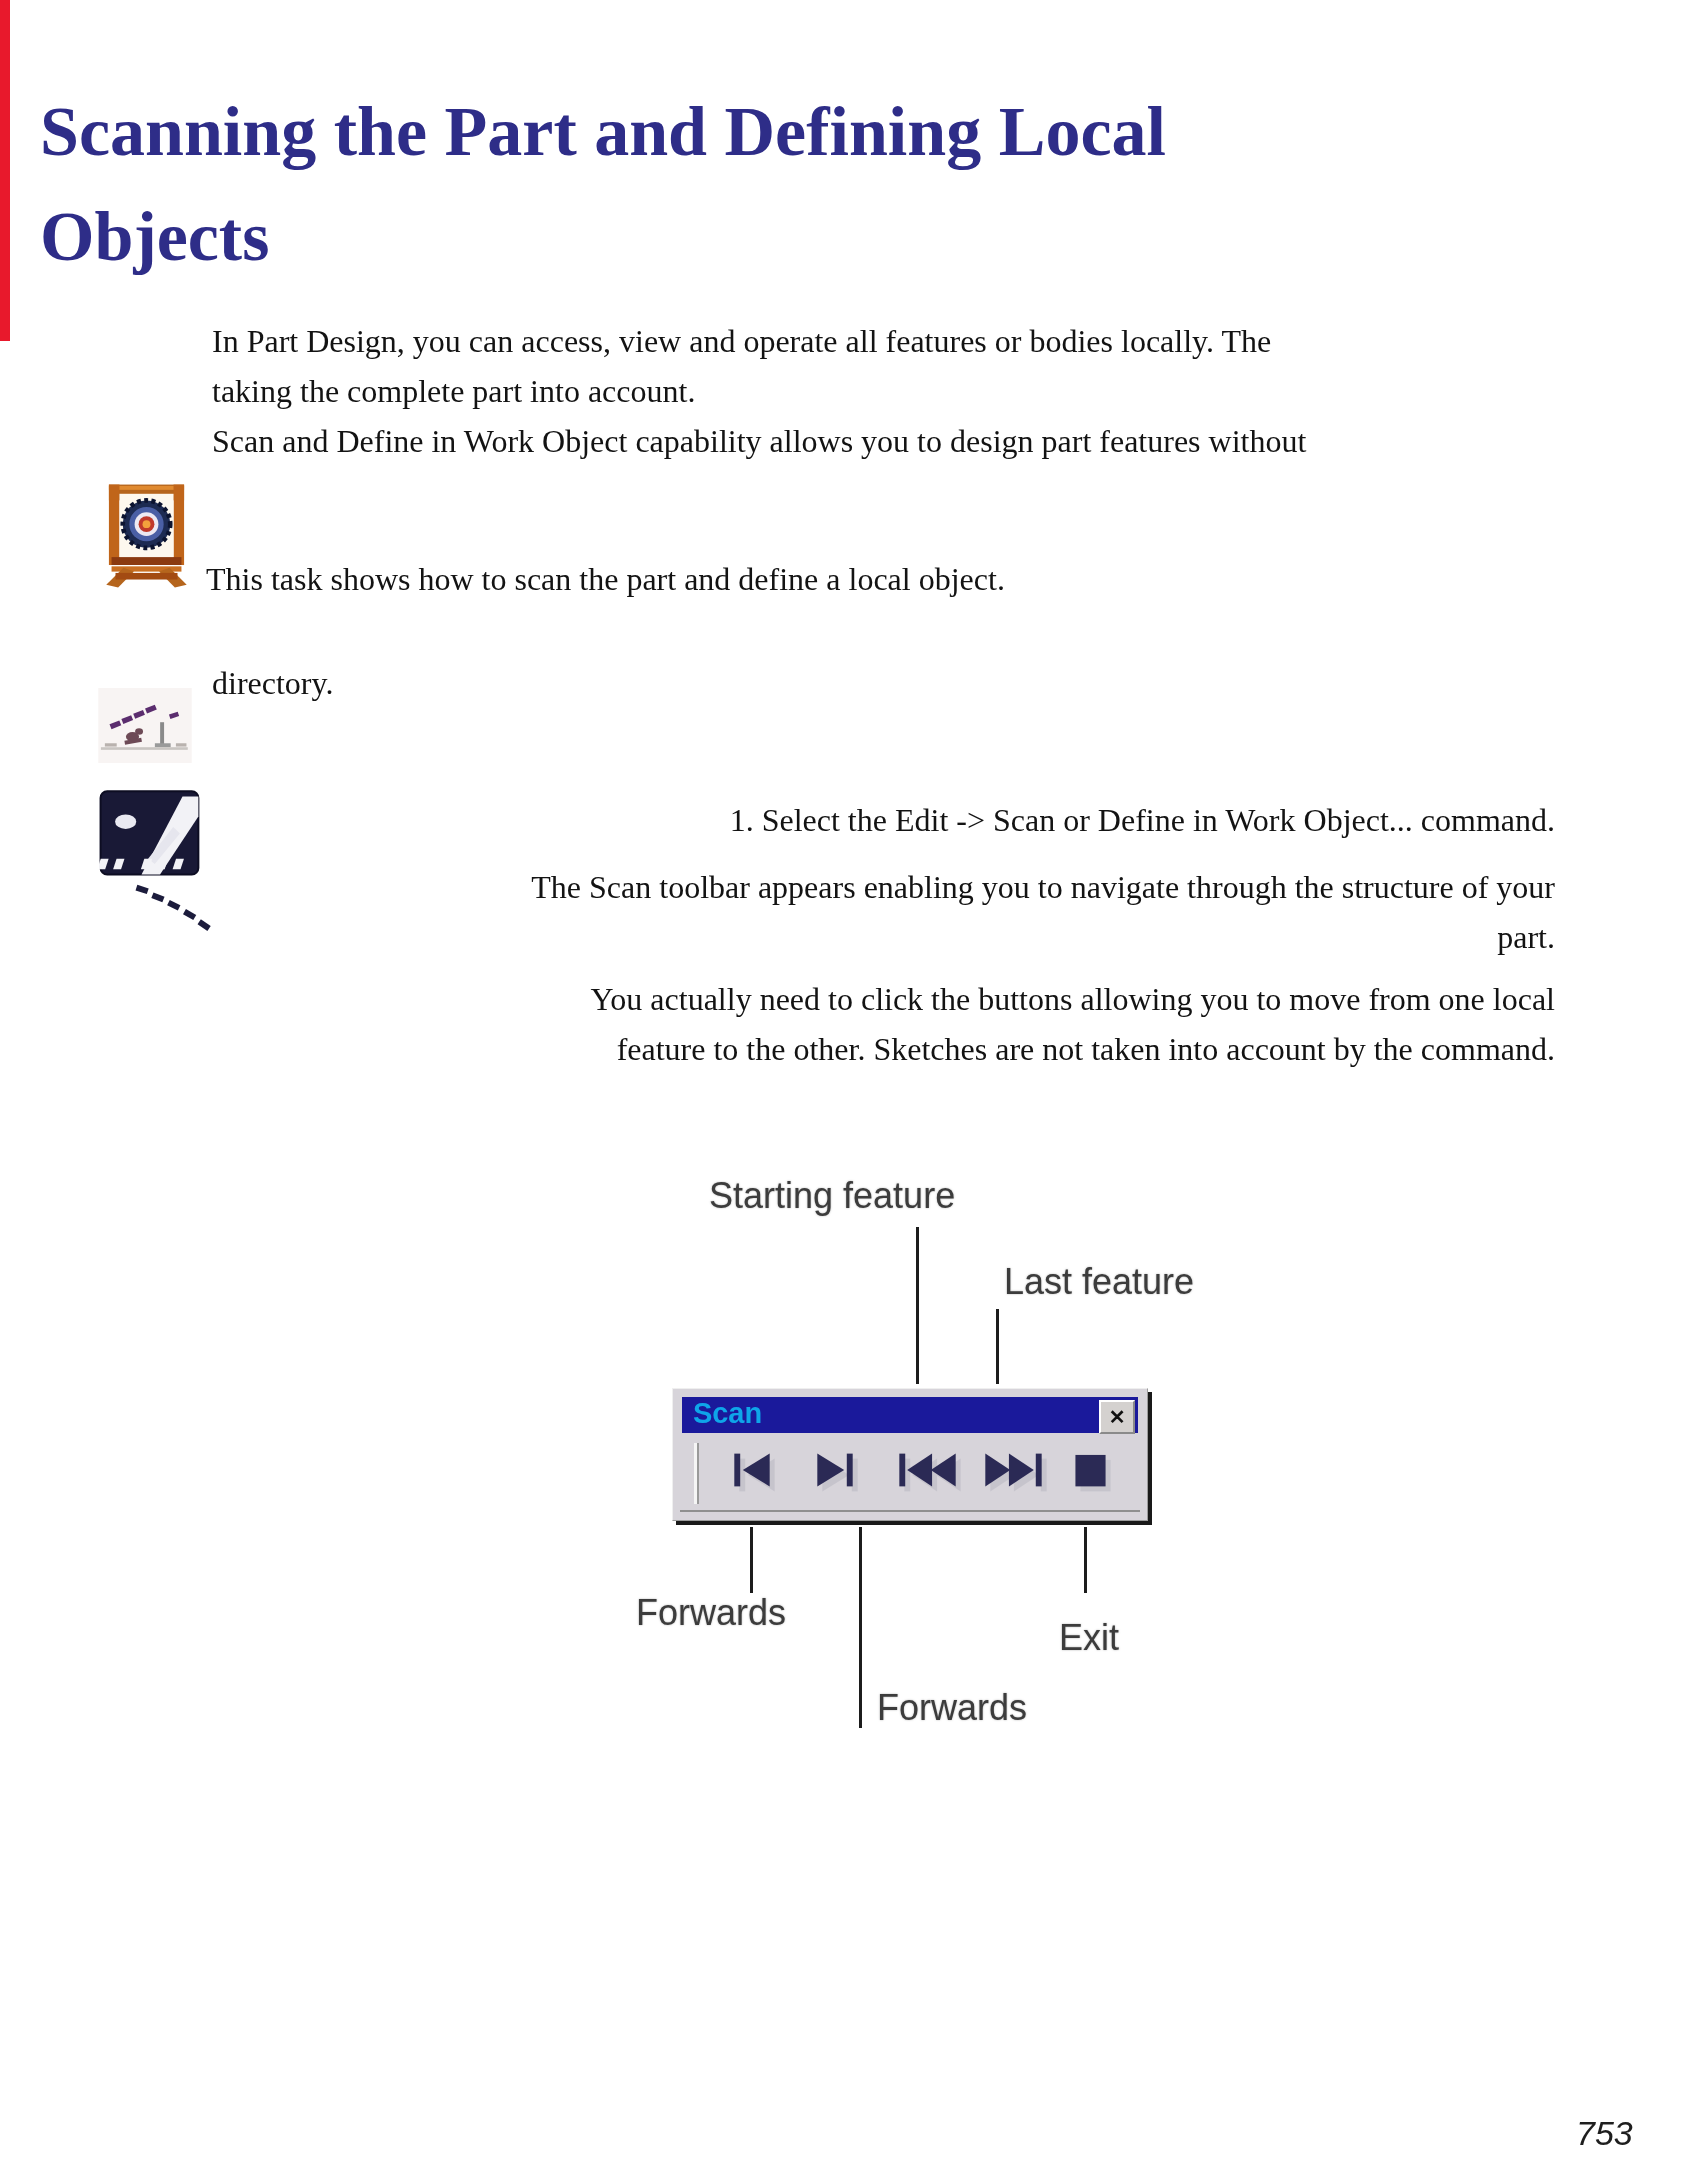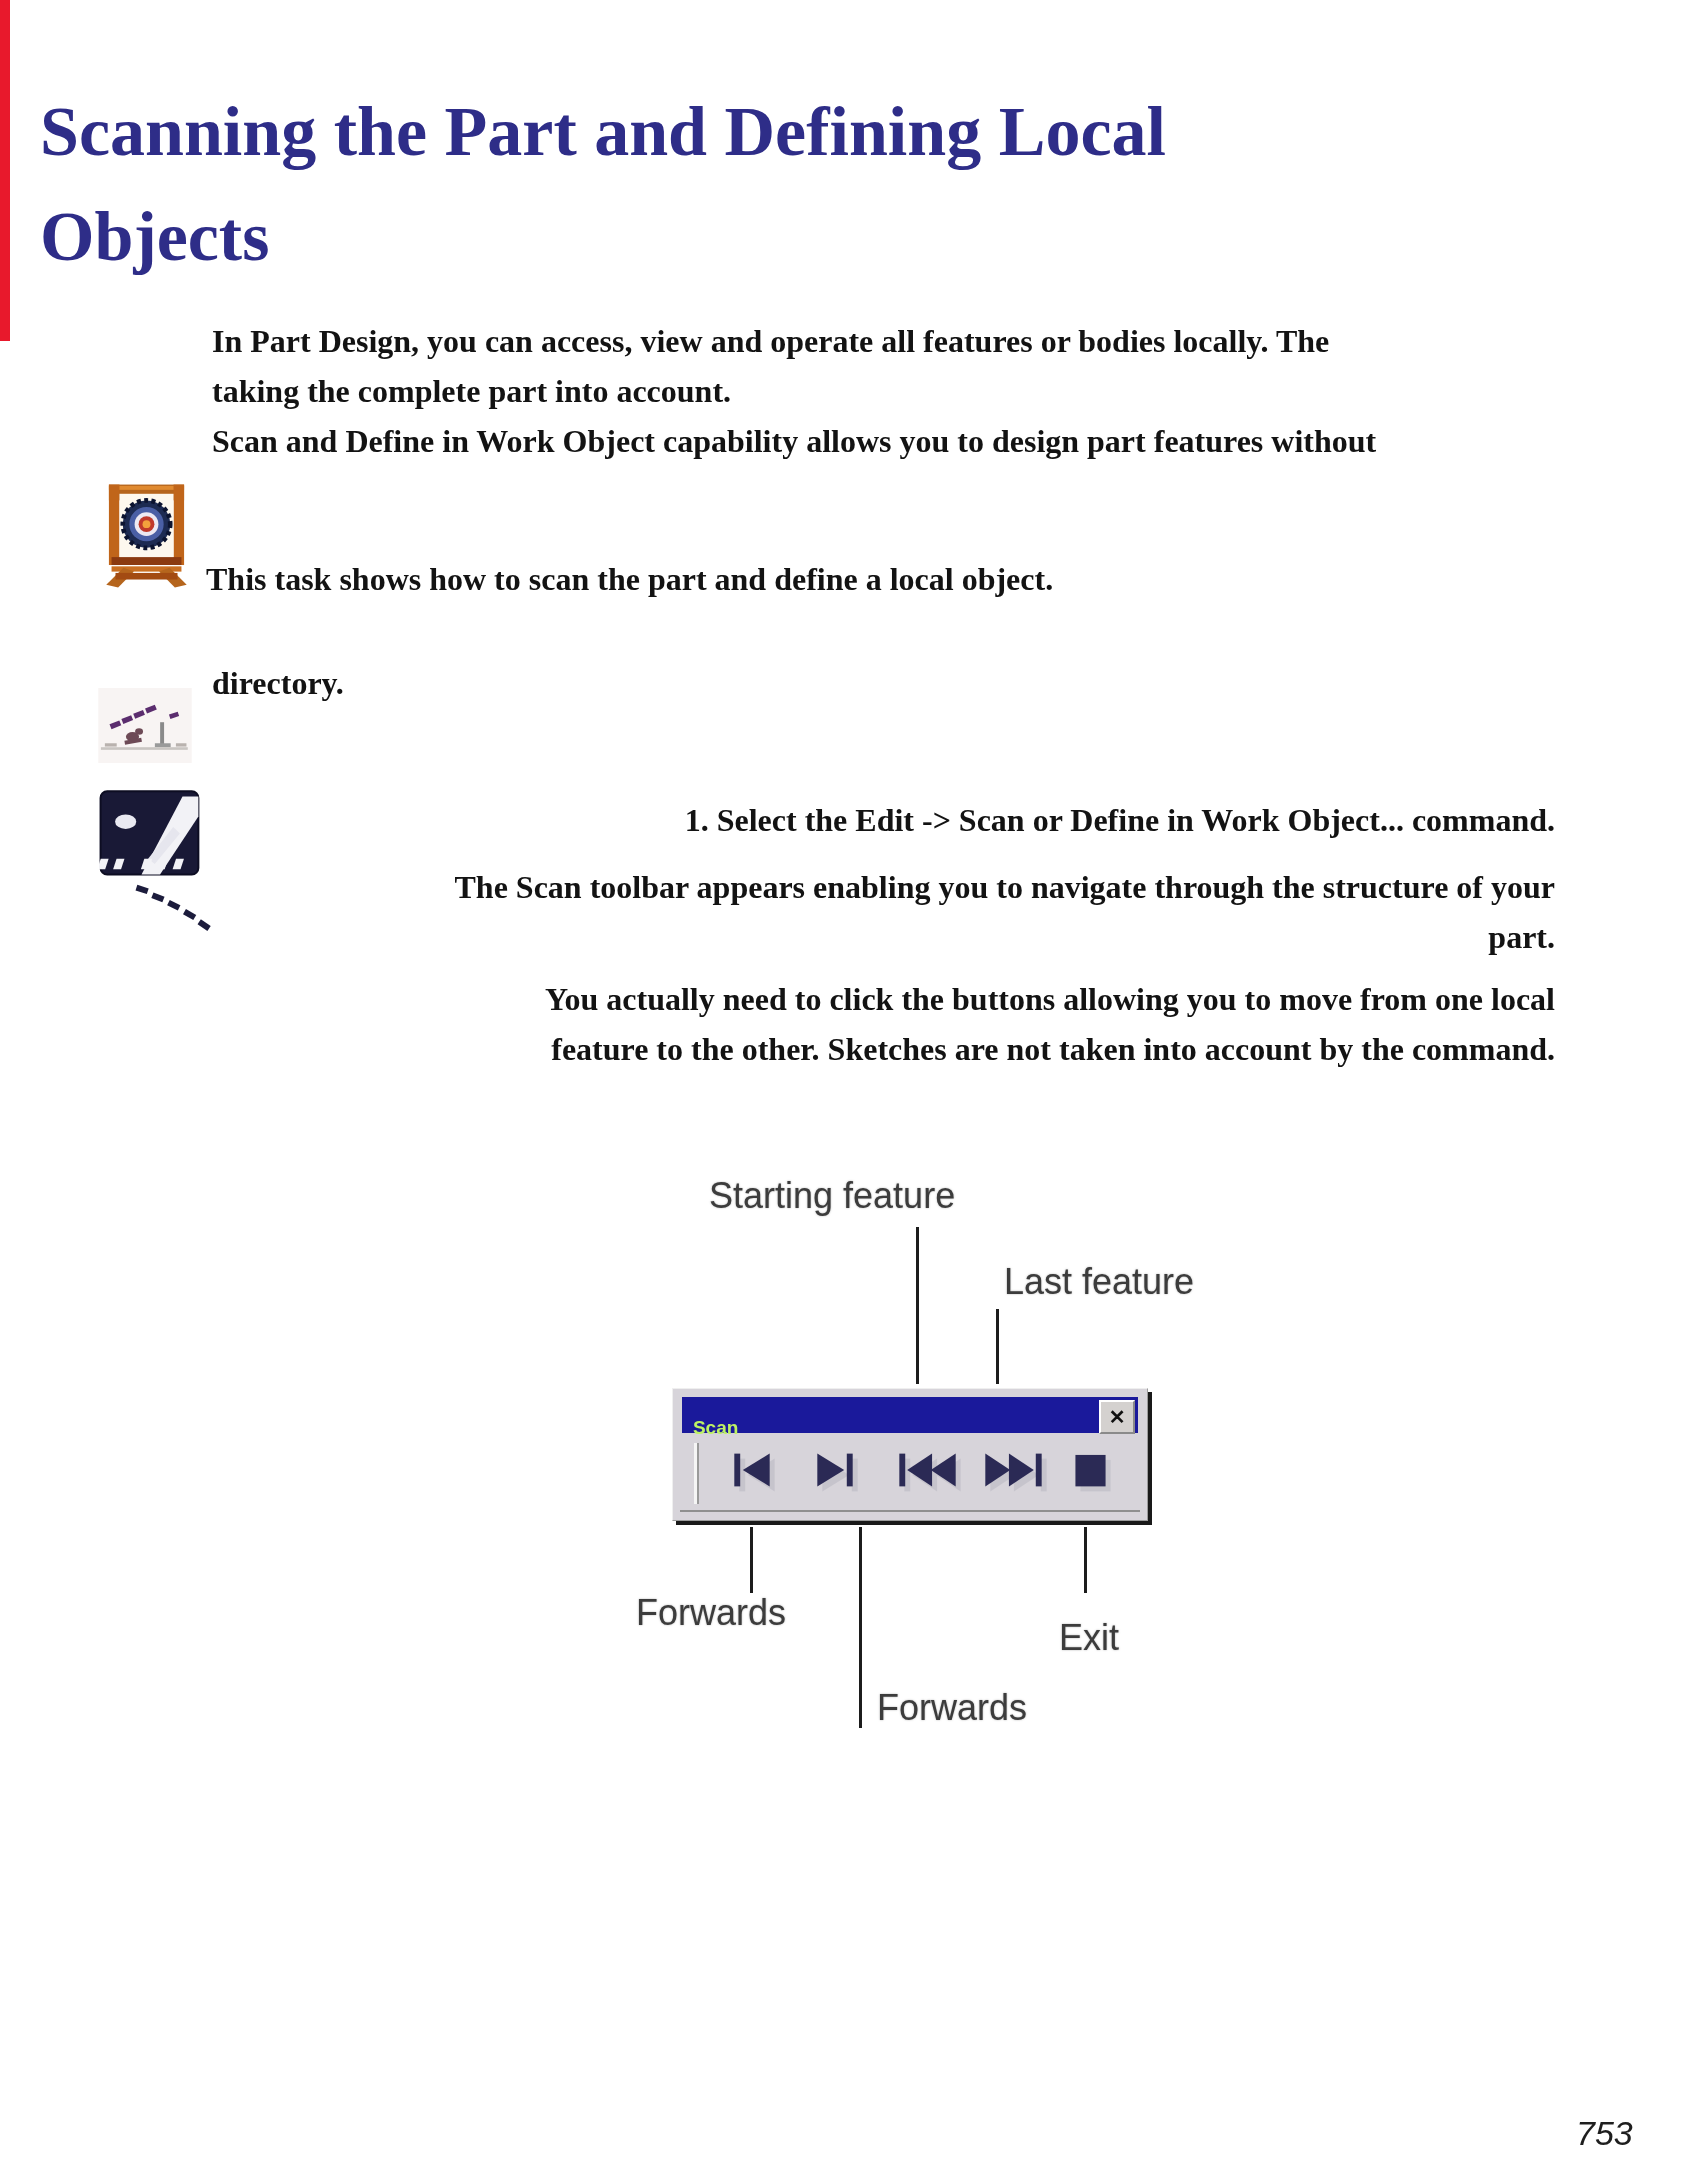--- a/index.html
+++ b/index.html
@@ -7,21 +7,21 @@
   #page{position:relative;width:1687px;height:2183px;background:#ffffff;overflow:hidden;}
 
   
   .rev-bar{position:absolute;left:0;top:0;width:10px;height:341px;background:#e8192c;}
 
   
   .title-wrap{position:absolute;left:40px;top:79px;width:1429px;text-align:left;
     color:#2e2d88;font-weight:bold;font-size:70px;line-height:105px;}
 
   
-  .serif{font-family:"Liberation Serif", serif;color:#131313;font-size:32px;line-height:50px;font-weight:bold;}
+  .serif{font-family:"Liberation Serif", serif;color:#131313;font-size:32px;line-height:50px;}
   .intro{position:absolute;left:212px;top:316px;width:1330px;}
   .task-line{position:absolute;left:206px;top:554px;width:1323px;}
   .open-step{position:absolute;left:212px;top:658px;width:1330px;}
   .steps{position:absolute;left:311px;top:795px;width:1244px;}
   .steps .para{margin:0 0 0 0;text-align:right;}
   .steps .gap1{height:17px;}
   .steps .gap2{height:12px;}
 
   
   .icon-box{position:absolute;}
@@ -43,22 +43,22 @@
   .vl-2{left:996px;top:1309px;height:75px;}
   .vl-3{left:750px;top:1527px;height:66px;}
   .vl-4{left:859px;top:1527px;height:201px;}
   .vl-5{left:1084px;top:1527px;height:66px;}
 
   
   .scan-window{position:absolute;left:672px;top:1388px;width:474px;height:131px;
     background:#d7d4da;border:1.3px solid #9b9b9b;border-top-color:#efefef;border-left-color:#efefef;
     box-shadow:4px 4px 0 0 #191919;}
   .scan-titlebar{position:absolute;left:9.3px;right:9.3px;top:8px;height:36px;background:#1a199b;}
-  .scan-title{position:absolute;left:10.6px;top:14px;color:#bef264;font-family:"Liberation Sans", sans-serif;
-    font-weight:bold;font-size:19px;line-height:33px;}
+  .scan-title{position:absolute;left:10.6px;top:0;color:#0ea5e9;font-family:"Liberation Sans", sans-serif;
+    font-weight:bold;font-size:29px;line-height:33px;}
   .scan-close{position:absolute;right:2.6px;top:2.6px;width:32px;height:30px;background:#d4d1cf;
     border:2px solid #8a8a8a;border-top-color:#ffffff;border-left-color:#ffffff;
     display:flex;align-items:center;justify-content:center;
     font-family:"Liberation Sans", sans-serif;font-weight:bold;font-size:20px;color:#101010;}
   .grip{position:absolute;left:21px;top:54px;width:3.3px;height:61px;background:#f5f5f5;border-right:2px solid #9a9a9a;}
   .btnrow-shadow{filter:drop-shadow(5.3px 5.3px 0 #c6c4cc);}
   .scan-btn{position:absolute;top:62px;height:38px;}
   .b1{left:61px;width:36px;}
   .b2{left:144px;width:36px;}
   .b3{left:226px;width:57px;}

